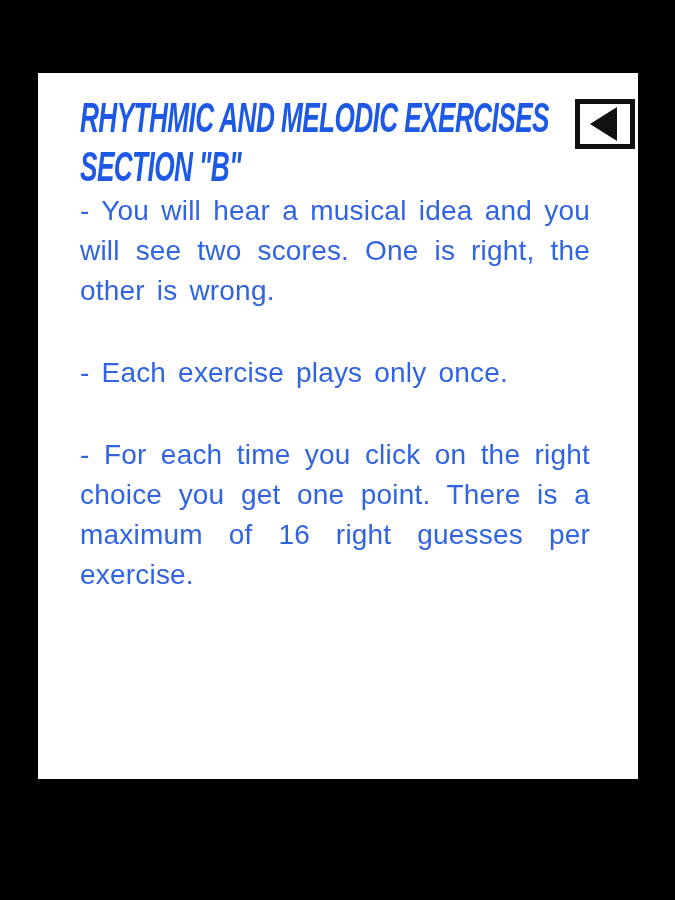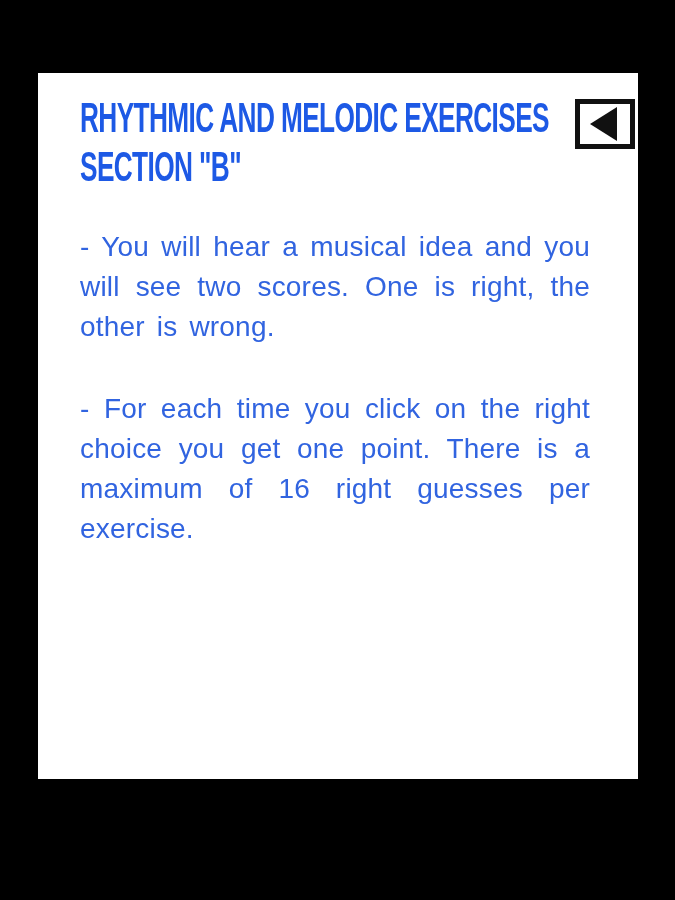--- a/index.html
+++ b/index.html
@@ -23,20 +23,21 @@
   }
   .card {
     position: absolute;
     left: 38px; top: 73px;
     width: 600px; height: 706px;
     background: var(--card);
   }
   .header {
     position: relative;
     padding: 20px 54px 0 42px;
+    font-style: italic;
   }
   .title-line {
     color: var(--title-blue);
     font-weight: bold;
     font-size: 43px;
     line-height: 49px;
     letter-spacing: -1px;
     white-space: nowrap;
     transform: scaleX(0.61);
     transform-origin: 0 50%;
@@ -54,21 +55,20 @@
     padding: 0;
   }
   .back-triangle {
     width: 0; height: 0;
     border-top: 17px solid transparent;
     border-bottom: 17px solid transparent;
     border-right: 27px solid var(--button-border);
     margin-right: 3px;
   }
   .instructions {
-    margin-top: 36px;
     padding: 0 48px 0 42px;
   }
   .instructions p {
     color: var(--body-blue);
     font-size: 28px;
     line-height: 40px;
     letter-spacing: 0.2px;
     word-spacing: 4px;
     text-align: justify;
     margin-bottom: 42px;
@@ -85,17 +85,18 @@
         <div class="title-line">RHYTHMIC AND MELODIC EXERCISES</div>
         <div class="title-line">SECTION "B"</div>
       </div>
       <button class="back-button">
         <span class="back-triangle"></span>
       </button>
     </div>
 
     <div class="instructions">
       <p>- You will hear a musical idea and you will see two scores. One is right, the other is wrong.</p>
+      <p>- Each exercise plays only once.</p>
       <p>- For each time you click on the right choice you get one point. There is a maximum of 16 right guesses per exercise.</p>
     </div>
 
   </div>
 </div>
 
 </body></html>

